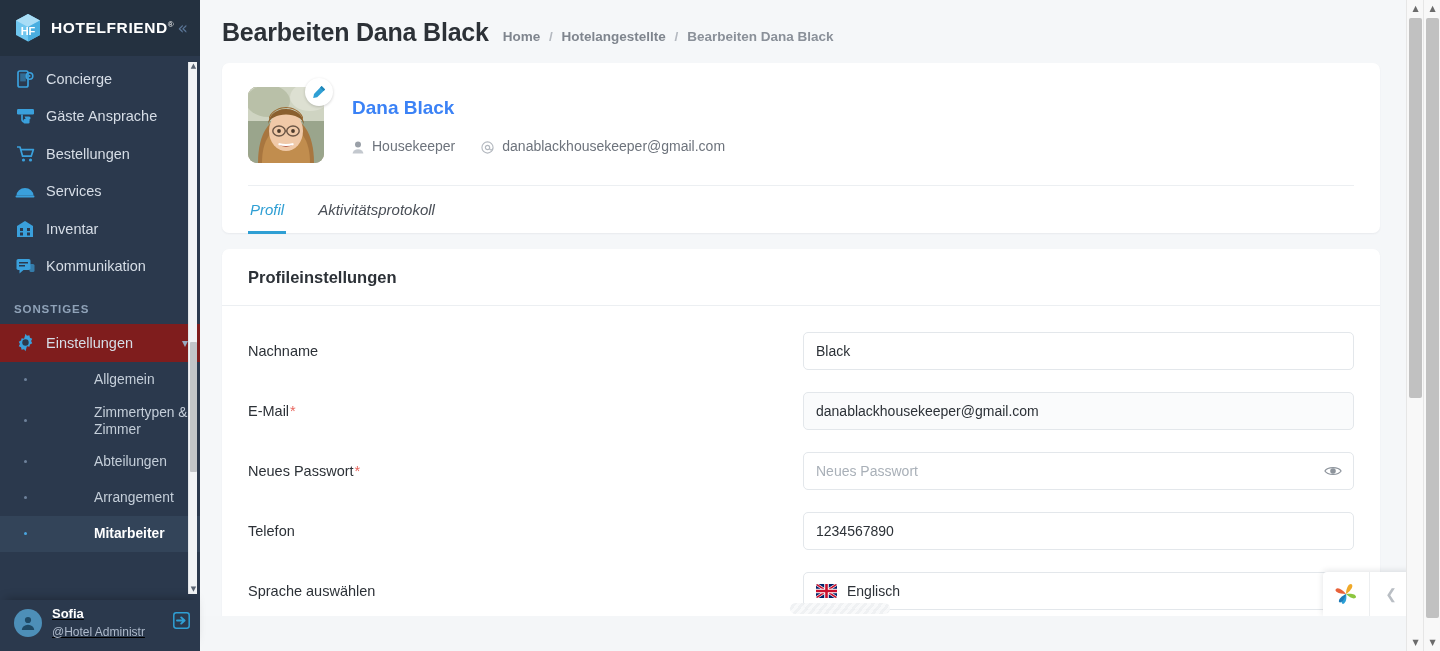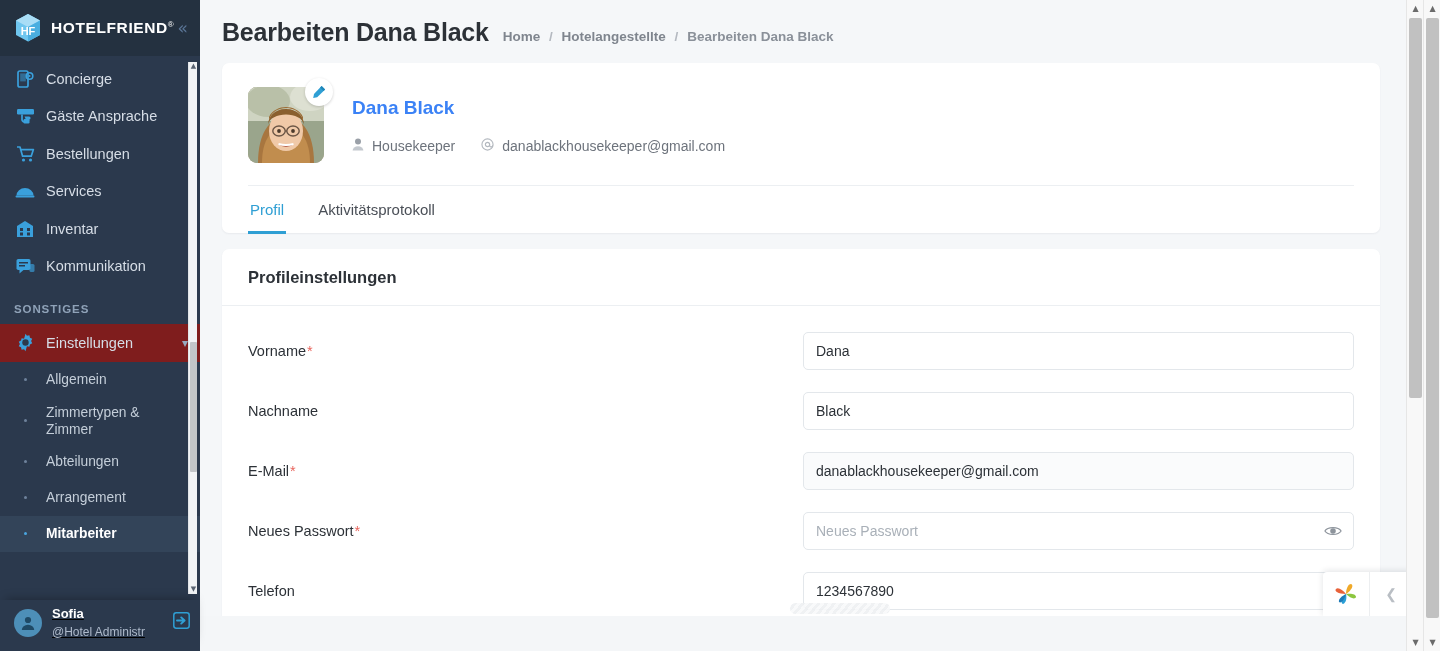--- a/index.html
+++ b/index.html
@@ -86,21 +86,21 @@
   .sub-item .dot {
     width: 22px; flex: 0 0 22px; display: flex; justify-content: center;
     margin-right: 10px;
   }
   .sub-item .dot i {
     width: 3px; height: 3px; background: #6e829b; border-radius: 50%;
     display: block;
   }
   .sub-item.sel { background: #334459; color: #ffffff; font-weight: bold; }
   .sub-item.sel .dot i { background: #4aa6e0; }
-  .sub-label { line-height: 1.25; }
+  .sub-label { line-height: 1.25; margin-left: 48px; }
 
   
   .sb-track {
     position: absolute; right: 3px; top: 6px; width: 9px; bottom: 6px;
     background: #f1f3f5; border-left: 1px solid #e2e5e8;
   }
   .sb-track .arw {
     position: absolute; left: 0; width: 9px; height: 9px;
     color: #5a6472; font-size: 7px; text-align: center; line-height: 9px;
     font-family: "DejaVu Sans", sans-serif;
@@ -178,31 +178,31 @@
   .edit-badge {
     position: absolute; right: -9px; top: -9px;
     width: 28px; height: 28px; border-radius: 50%;
     background: #ffffff; box-shadow: 0 1px 3px rgba(0,0,0,0.18);
     display: flex; align-items: center; justify-content: center;
     cursor: pointer;
   }
   .pinfo { margin-left: 28px; padding-top: 10px; }
   .pname { font-size: 19px; font-weight: bold; color: #3b82f6; }
   .pmeta { display: flex; align-items: center; margin-top: 19px; }
-  .pmeta .mi { display: flex; align-items: flex-start; margin-right: 26px; }
+  .pmeta .mi { display: flex; align-items: flex-end; margin-right: 26px; }
   .pmeta .mi .mic { margin-right: 8px; display: flex; align-items: center; }
   .pmeta .mi .mtx { font-size: 14px; color: #6d737c; }
 
   .tabs {
     display: flex; border-top: 1px solid #eceff2; padding: 0;
   }
   .tab {
     padding: 14px 2px 13px 2px; margin-right: 30px;
     font-size: 15px; color: #4a4f57; cursor: pointer;
-    border-bottom: 3px solid transparent; position: relative; top: 1px;
+    border-bottom: 3px solid transparent; position: relative; top: 1px; font-style: italic;
   }
   .tab.on { color: #2f9fd4; border-bottom-color: #2f9fd4; font-weight: normal; }
 
   .setcard { margin-top: 16px; }
   .setcard-head {
     padding: 19px 26px 18px 26px;
     border-bottom: 1px solid #eceff2;
   }
   .setcard-title { font-size: 16.5px; font-weight: bold; color: #2c3137; }
   .form { padding: 26px 26px 10px 26px; }
@@ -529,26 +529,20 @@
           <div class="tab">Aktivitätsprotokoll</div>
         </div>
       </section>
 
       <section class="card setcard">
         <div class="setcard-head">
           <div class="setcard-title">Profileinstellungen</div>
         </div>
         <div class="form">
 
-          <div class="frow">
-            <label class="flabel"><span>Vorname</span><span class="req">*</span></label>
-            <div class="fctl">
-              <input class="inp" type="text" value="Dana" style="">
-            </div>
-          </div>
 
           <div class="frow">
             <label class="flabel">Nachname</label>
             <div class="fctl">
               <input class="inp" type="text" value="Black" style="">
             </div>
           </div>
 
           <div class="frow">
             <label class="flabel"><span>E-Mail</span><span class="req">*</span></label>

